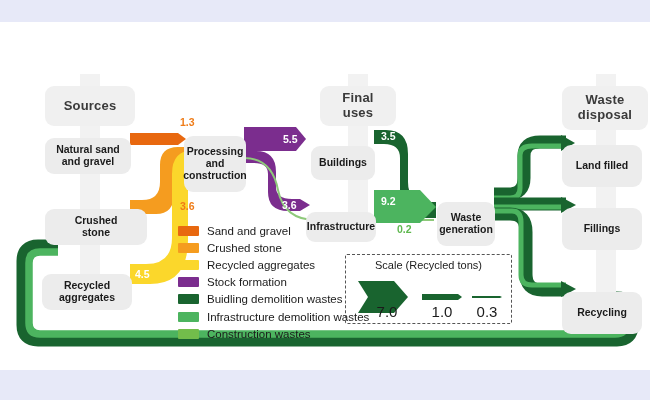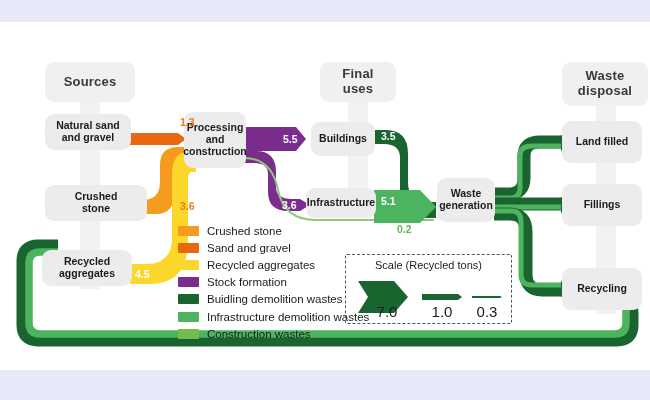--- a/index.html
+++ b/index.html
@@ -20,20 +20,21 @@
     position:absolute;
     background:#ececec;
     border-radius:9px;
     display:flex;align-items:center;justify-content:center;
     text-align:left;
     color:#1b1b1b;
     font-weight:bold;
     line-height:1.12;
     box-sizing:border-box;
     z-index:5;
+    margin-top:24px;
   }
   .colhdr{
     background:#f0f0f0;
     font-size:13px;
     font-weight:bold;
     color:#3a3a3a;
     letter-spacing:.2px;
   }
   .colbar{
     position:absolute;
@@ -194,32 +195,32 @@
     <div class="vallabel val-orange" style="left:136px;top:178px;">3.6</div>
 
     <div class="vallabel val-white" style="left:135px;top:246px;">4.5</div>
 
     <div class="vallabel val-white" style="left:283px;top:111px;">5.5</div>
 
     <div class="vallabel val-white" style="left:282px;top:177px;">3.6</div>
 
     <div class="vallabel val-white" style="left:381px;top:108px;">3.5</div>
 
-    <div class="vallabel val-white" style="left:381px;top:173px;">5.1</div>
+    <div class="vallabel val-white" style="left:381px;top:173px;">9.2</div>
 
     <div class="vallabel val-green" style="left:379px;top:201px;padding-left:18px;">0.2</div>
 
     <div id="legend">
+        <div class="leg-row">
+          <div class="leg-sw" style="background: rgb(232, 104, 15);"></div>
+          <div class="leg-tx">Sand and gravel</div>
+        </div>
         <div class="leg-row">
           <div class="leg-sw" style="background: rgb(245, 156, 31);"></div>
           <div class="leg-tx">Crushed stone</div>
-        </div>
-        <div class="leg-row">
-          <div class="leg-sw" style="background: rgb(232, 104, 15);"></div>
-          <div class="leg-tx">Sand and gravel</div>
         </div>
         <div class="leg-row">
           <div class="leg-sw" style="background: rgb(251, 215, 43);"></div>
           <div class="leg-tx">Recycled aggregates</div>
         </div>
         <div class="leg-row">
           <div class="leg-sw" style="background: rgb(123, 45, 142);"></div>
           <div class="leg-tx">Stock formation</div>
         </div>
         <div class="leg-row">

